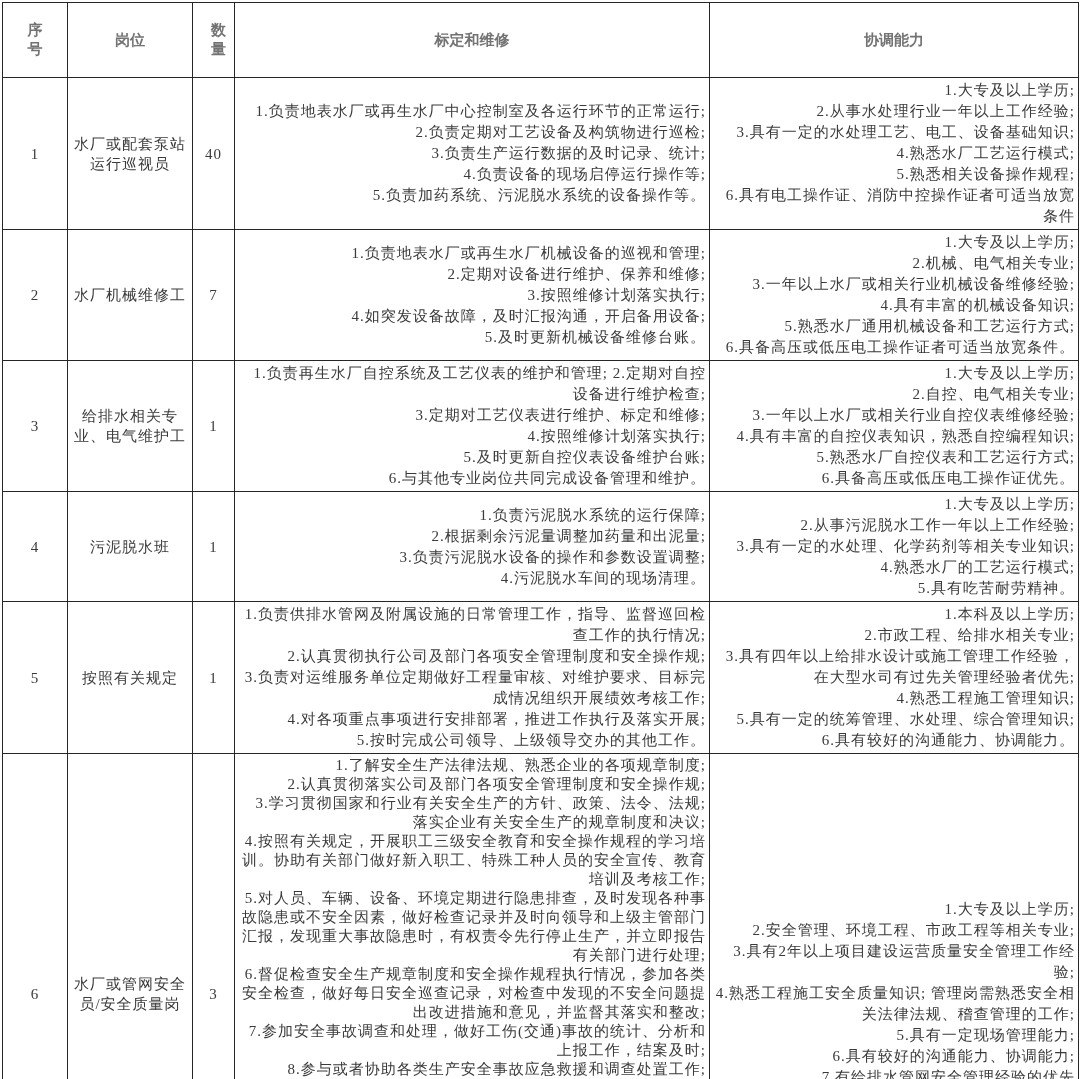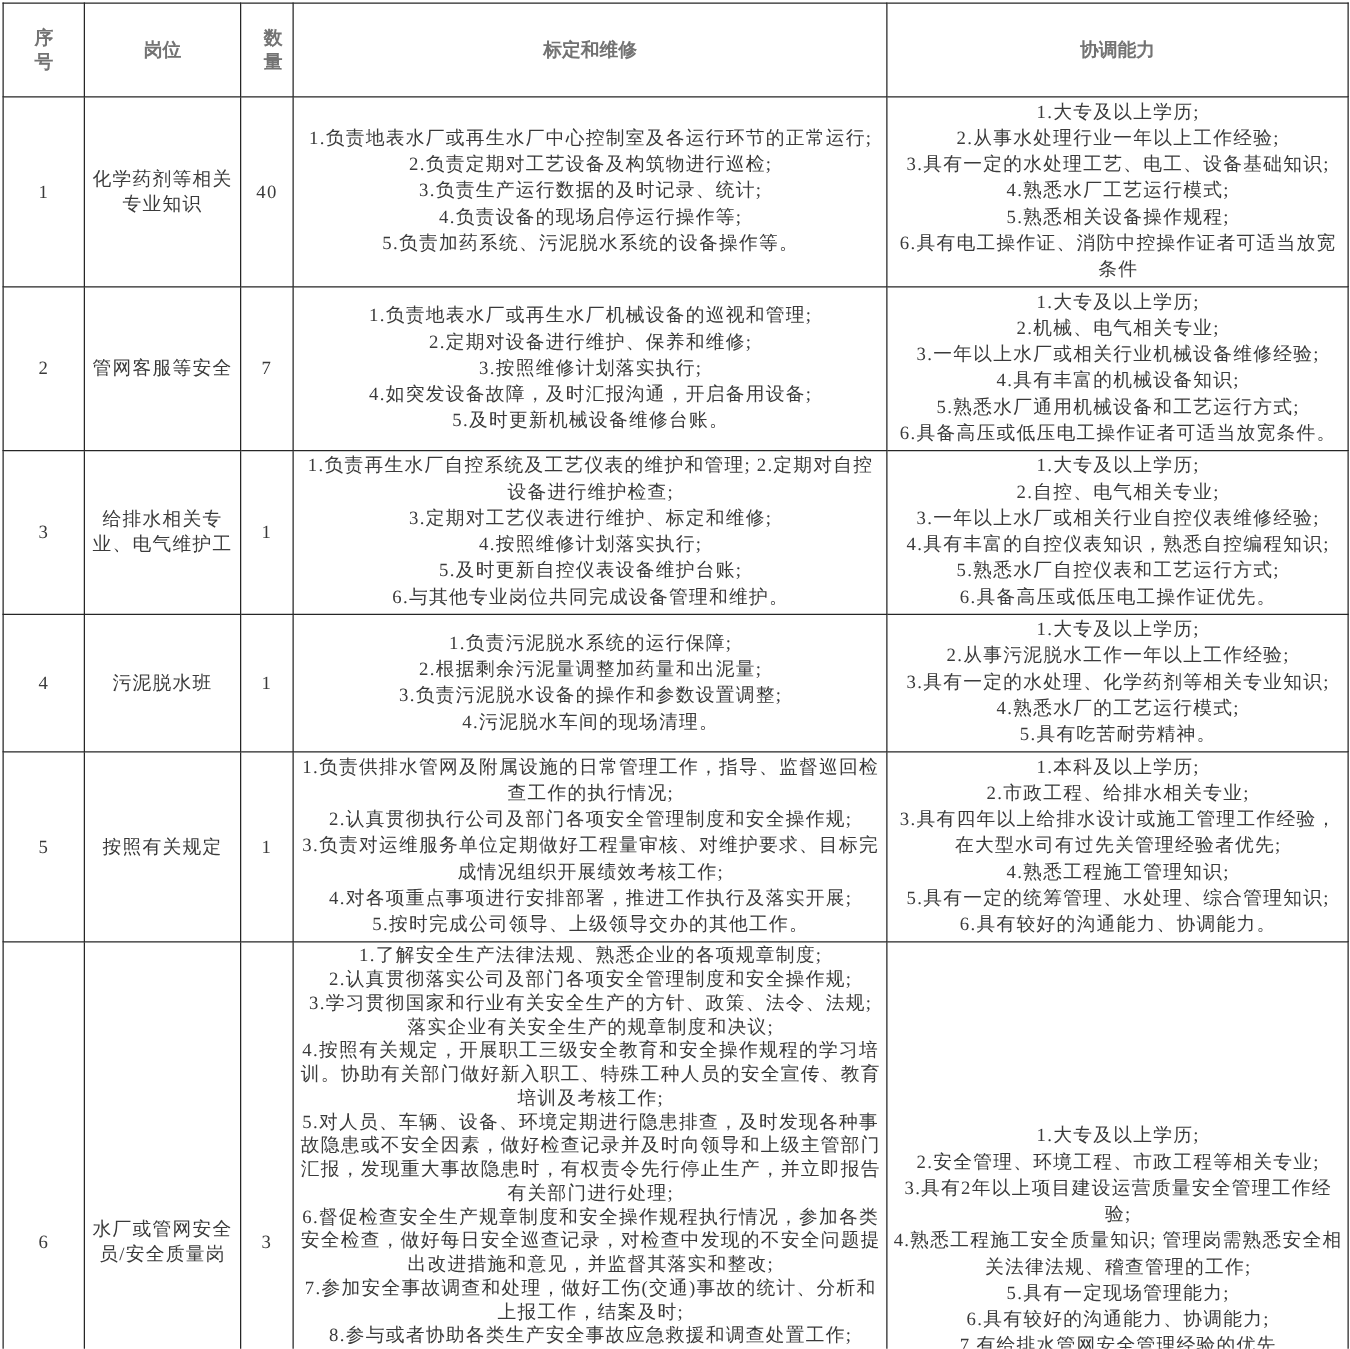--- a/index.html
+++ b/index.html
@@ -21,21 +21,21 @@
   }
   .job-table th{
     font-size:15px;font-weight:bold;text-align:center;
     color:#737373;padding:18px;
   }
   .cell-center{
     text-align:center;font-size:15px;line-height:20px;
     letter-spacing:1px;padding:2px 4px;
   }
   .cell-text{
-    text-align:center;font-size:15px;line-height:21px;
+    text-align:right;font-size:15px;line-height:21px;
     letter-spacing:1px;padding:2px 3px 2px 4px;
     white-space:pre-line;
   }
   .cell-text.tight{line-height:19px;}
 </style>
 </head>
 <body>
 
 <table class="job-table">
   <colgroup>
@@ -50,37 +50,37 @@
       <th>序号</th>
       <th>岗位</th>
       <th>数量</th>
       <th>标定和维修</th>
       <th>协调能力</th>
     </tr>
   </thead>
   <tbody>
     <tr style="height:116px">
       <td class="cell-center">1</td>
-      <td class="cell-center">化学药剂等相关专业知识</td>
+      <td class="cell-center">水厂或配套泵站运行巡视员</td>
       <td class="cell-center">40</td>
       <td class="cell-text">1.负责地表水厂或再生水厂中心控制室及各运行环节的正常运行;
 2.负责定期对工艺设备及构筑物进行巡检;
 3.负责生产运行数据的及时记录、统计;
 4.负责设备的现场启停运行操作等;
 5.负责加药系统、污泥脱水系统的设备操作等。</td>
       <td class="cell-text">1.大专及以上学历;
 2.从事水处理行业一年以上工作经验;
 3.具有一定的水处理工艺、电工、设备基础知识;
 4.熟悉水厂工艺运行模式;
 5.熟悉相关设备操作规程;
 6.具有电工操作证、消防中控操作证者可适当放宽条件</td>
     </tr>
     <tr style="height:103px">
       <td class="cell-center">2</td>
-      <td class="cell-center">管网客服等安全</td>
+      <td class="cell-center">水厂机械维修工</td>
       <td class="cell-center">7</td>
       <td class="cell-text">1.负责地表水厂或再生水厂机械设备的巡视和管理;
 2.定期对设备进行维护、保养和维修;
 3.按照维修计划落实执行;
 4.如突发设备故障，及时汇报沟通，开启备用设备;
 5.及时更新机械设备维修台账。</td>
       <td class="cell-text">1.大专及以上学历;
 2.机械、电气相关专业;
 3.一年以上水厂或相关行业机械设备维修经验;
 4.具有丰富的机械设备知识;

